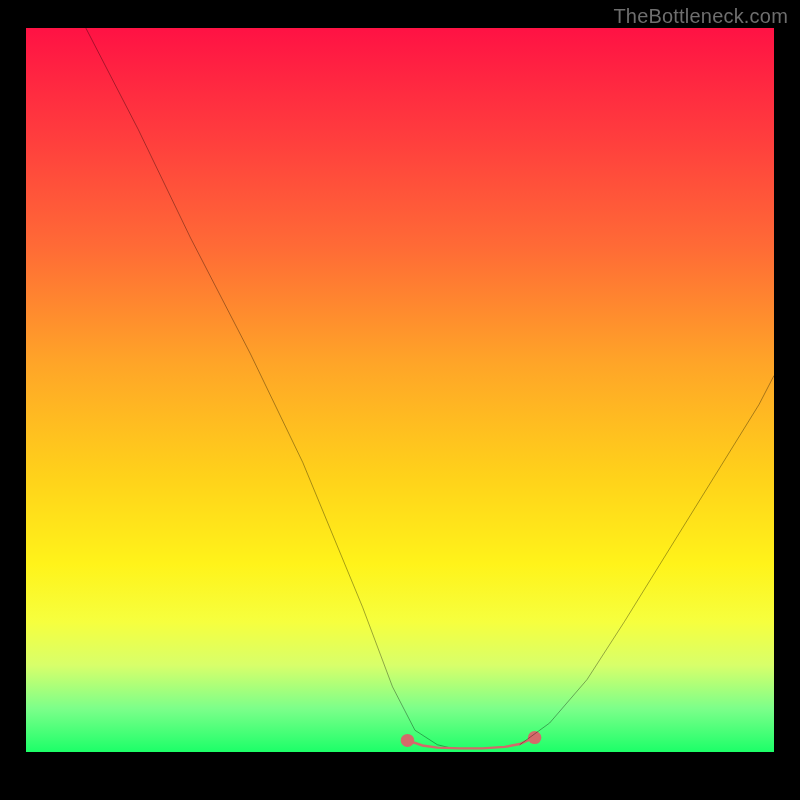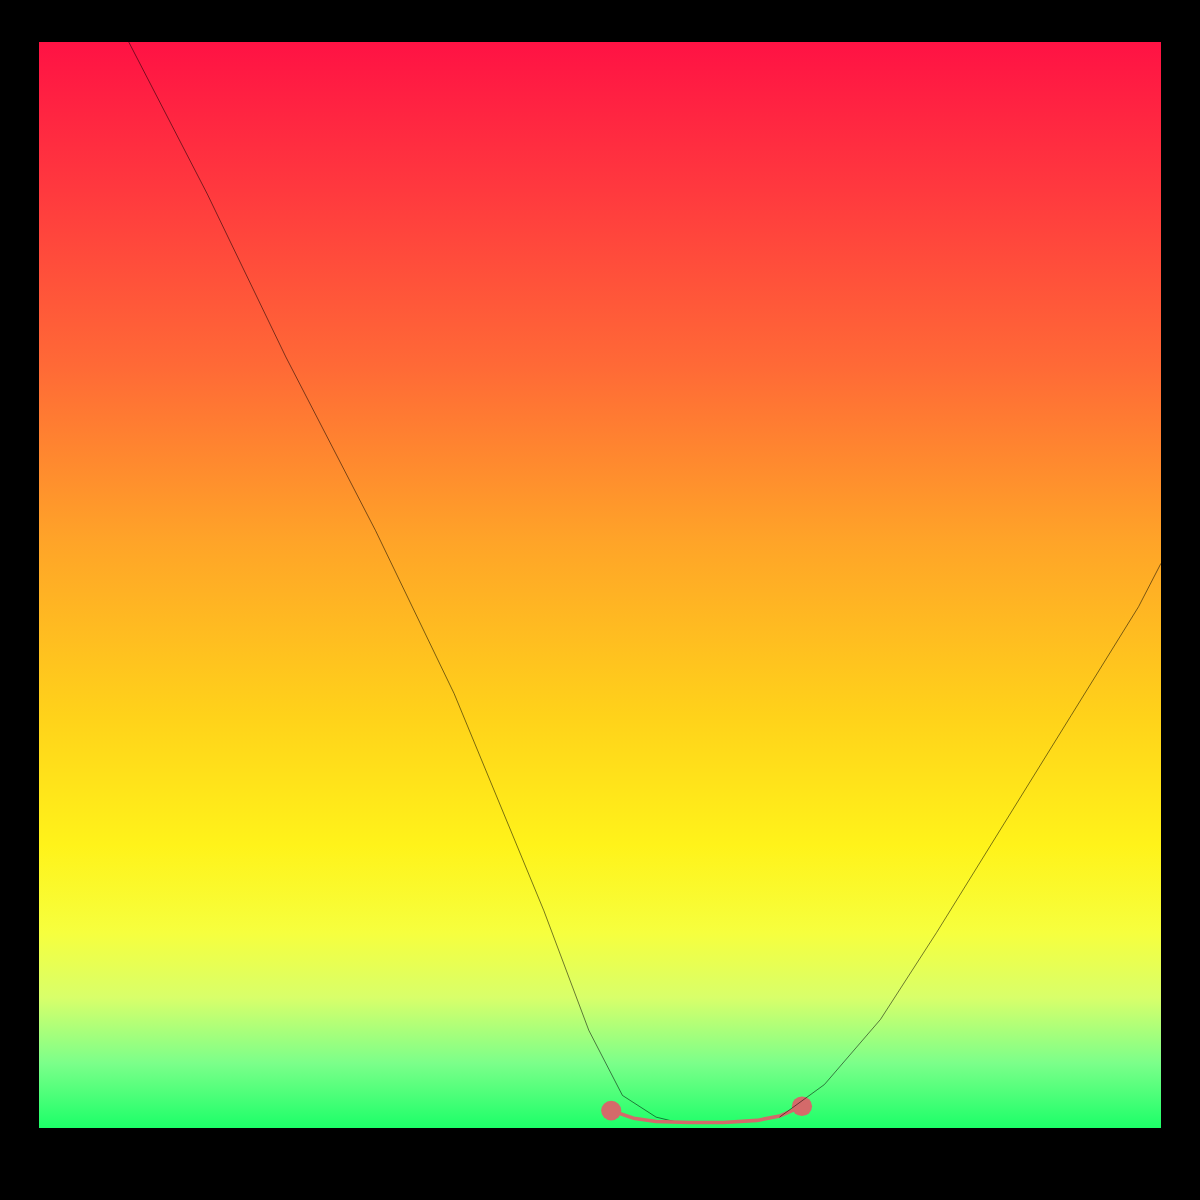--- a/index.html
+++ b/index.html
@@ -51,20 +51,21 @@
     color: #6e6e6e;
     letter-spacing: 0.2px;
     user-select: none;
   }
 </style>
 </head>
 <body>
 
 <div class="stage">
 
+  <div class="watermark">TheBottleneck.com</div>
 
   <div class="plot">
     <svg viewBox="0 0 100 100" preserveAspectRatio="none">
       <path d="M8.00 0.00 L15.00 14.00 L22.00 29.00 L30.00 45.00 L37.00 60.00 L45.00 80.00 L49.00 91.00 L52.00 97.00 L55.00 99.00 L57.00 99.50" id="path-left" fill="none" stroke="#000" stroke-width="0.35" vector-effect="non-scaling-stroke"></path>
       <path d="M51.00 98.40 L53.00 99.10 L55.00 99.40 L58.00 99.50 L61.00 99.50 L64.00 99.30 L66.00 98.90 L68.00 98.00" id="path-valley" fill="none" stroke="#d46a6a" stroke-width="2.4" stroke-linecap="round" vector-effect="non-scaling-stroke"></path>
 
       <circle id="dot-a" r="0.9" fill="#d46a6a" cx="51" cy="98.4"></circle>
       <circle id="dot-b" r="0.9" fill="#d46a6a" cx="68" cy="98"></circle>
       <path d="M66.00 99.00 L70.00 96.00 L75.00 90.00 L80.00 82.00 L86.00 72.00 L92.00 62.00 L98.00 52.00 L100.00 48.00" id="path-right" fill="none" stroke="#000" stroke-width="0.35" vector-effect="non-scaling-stroke"></path>
     </svg>

